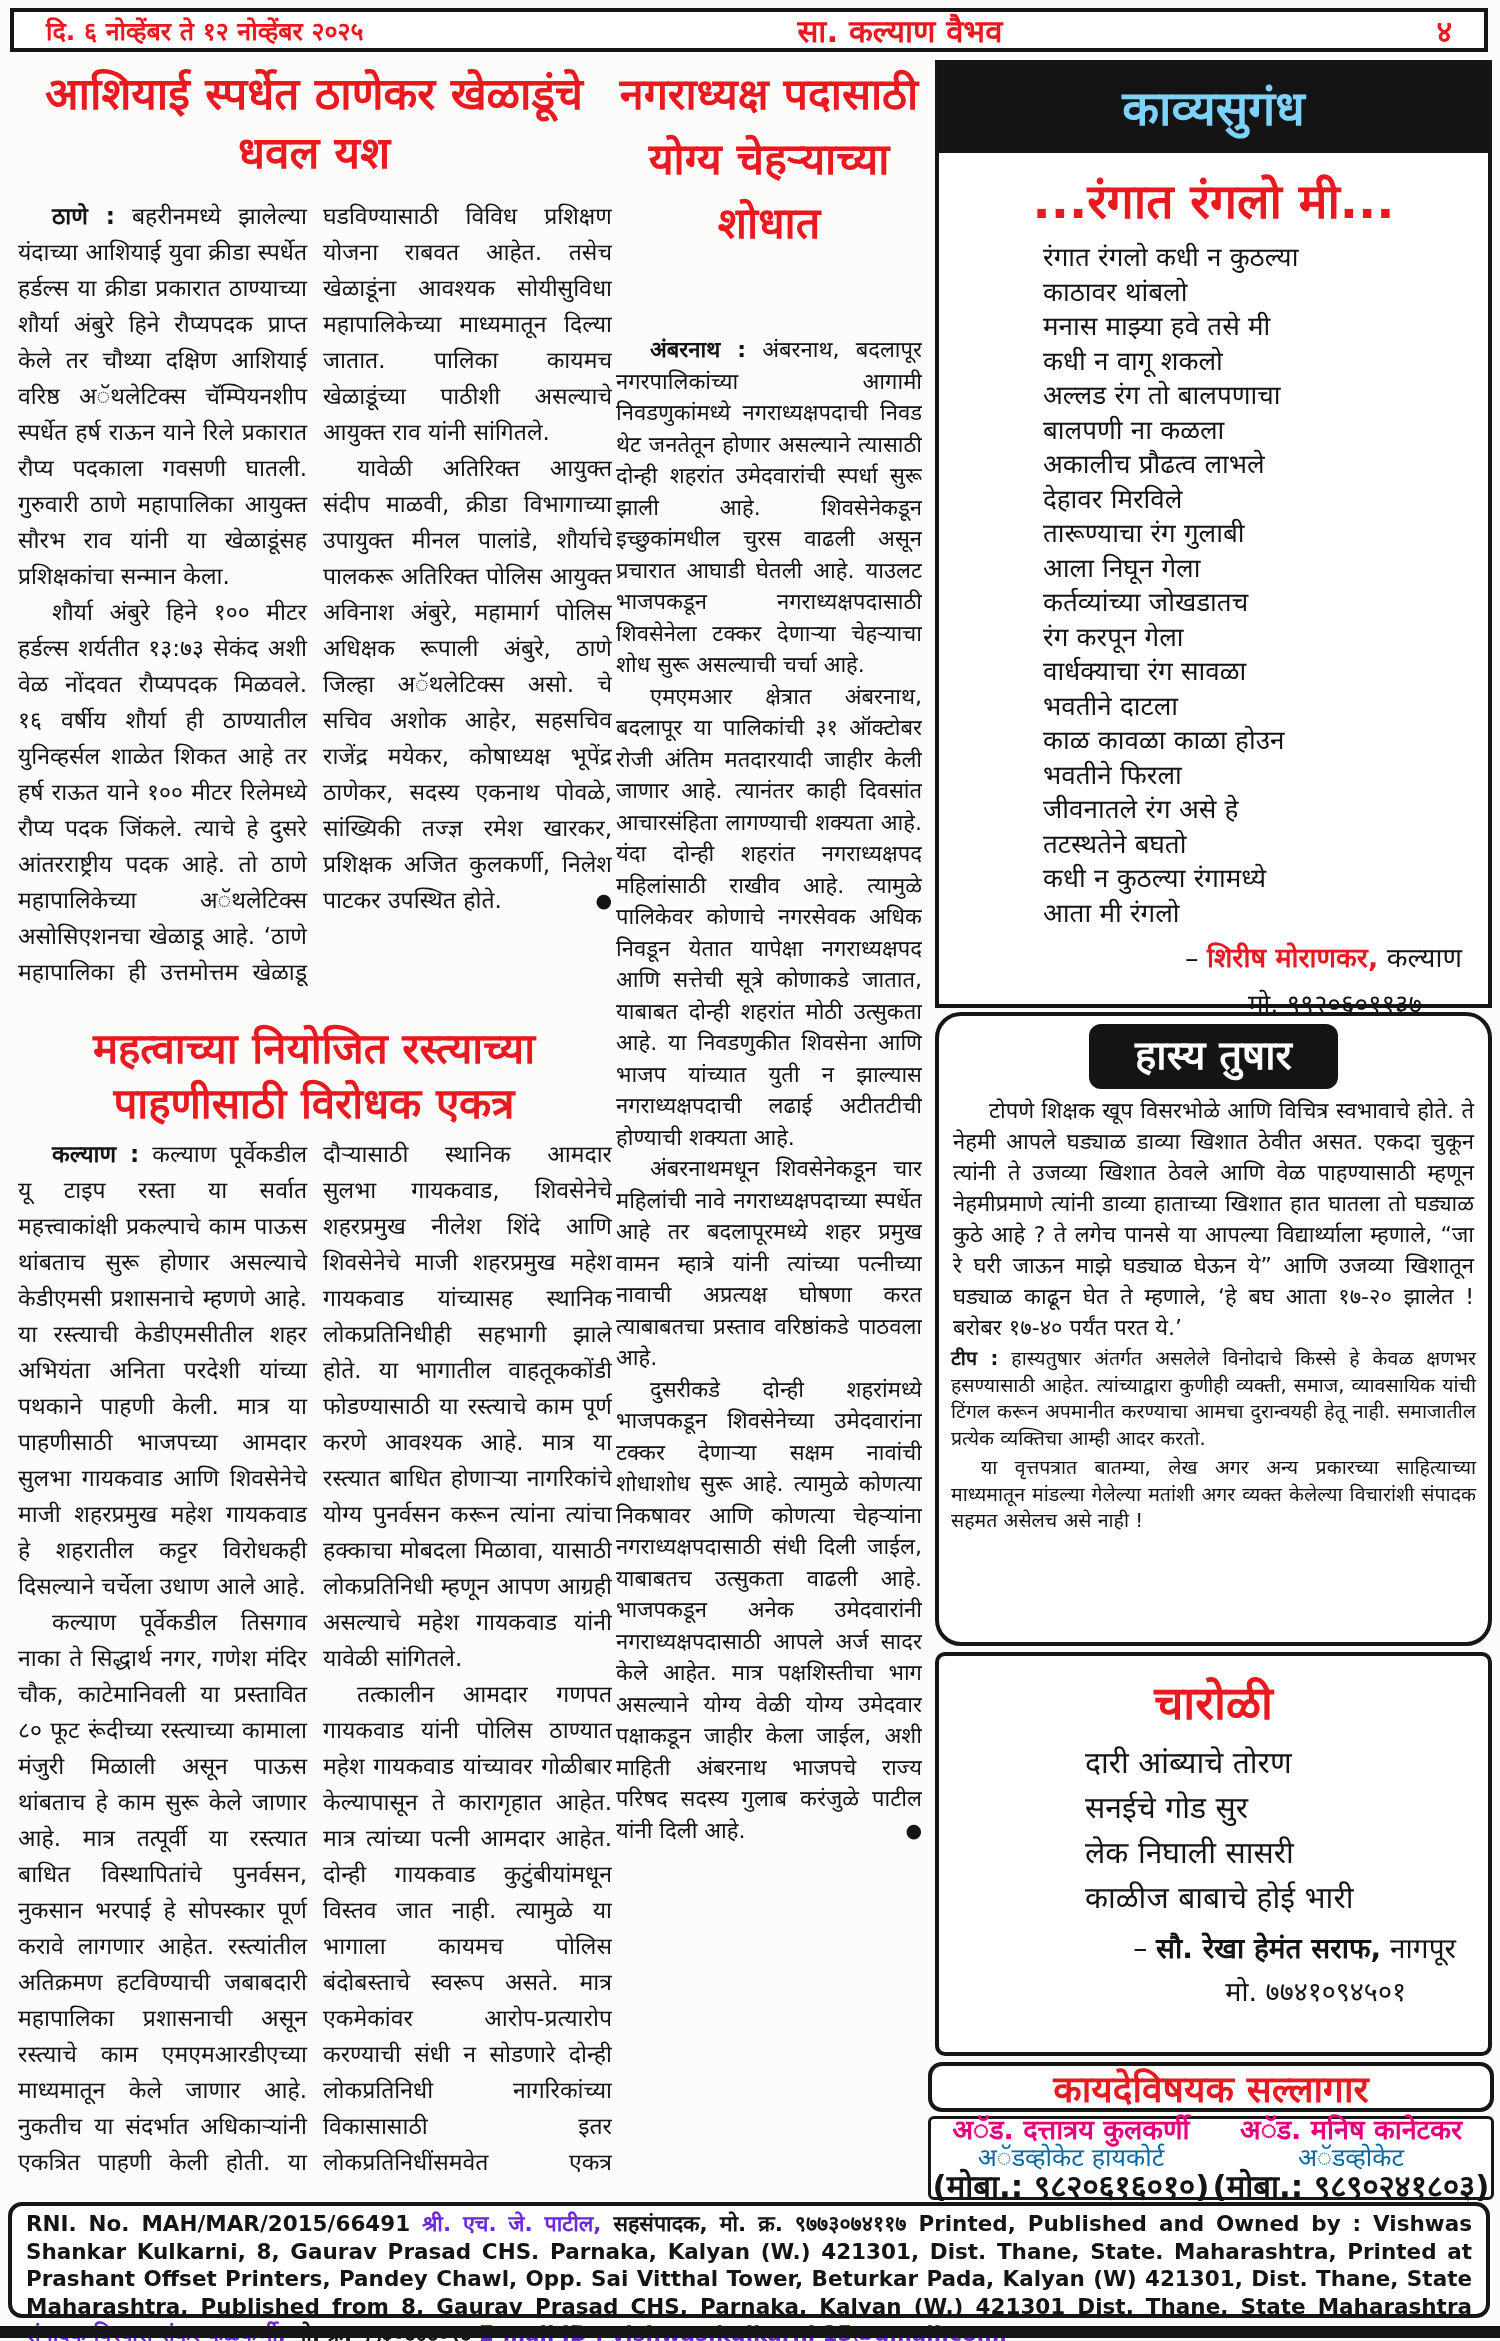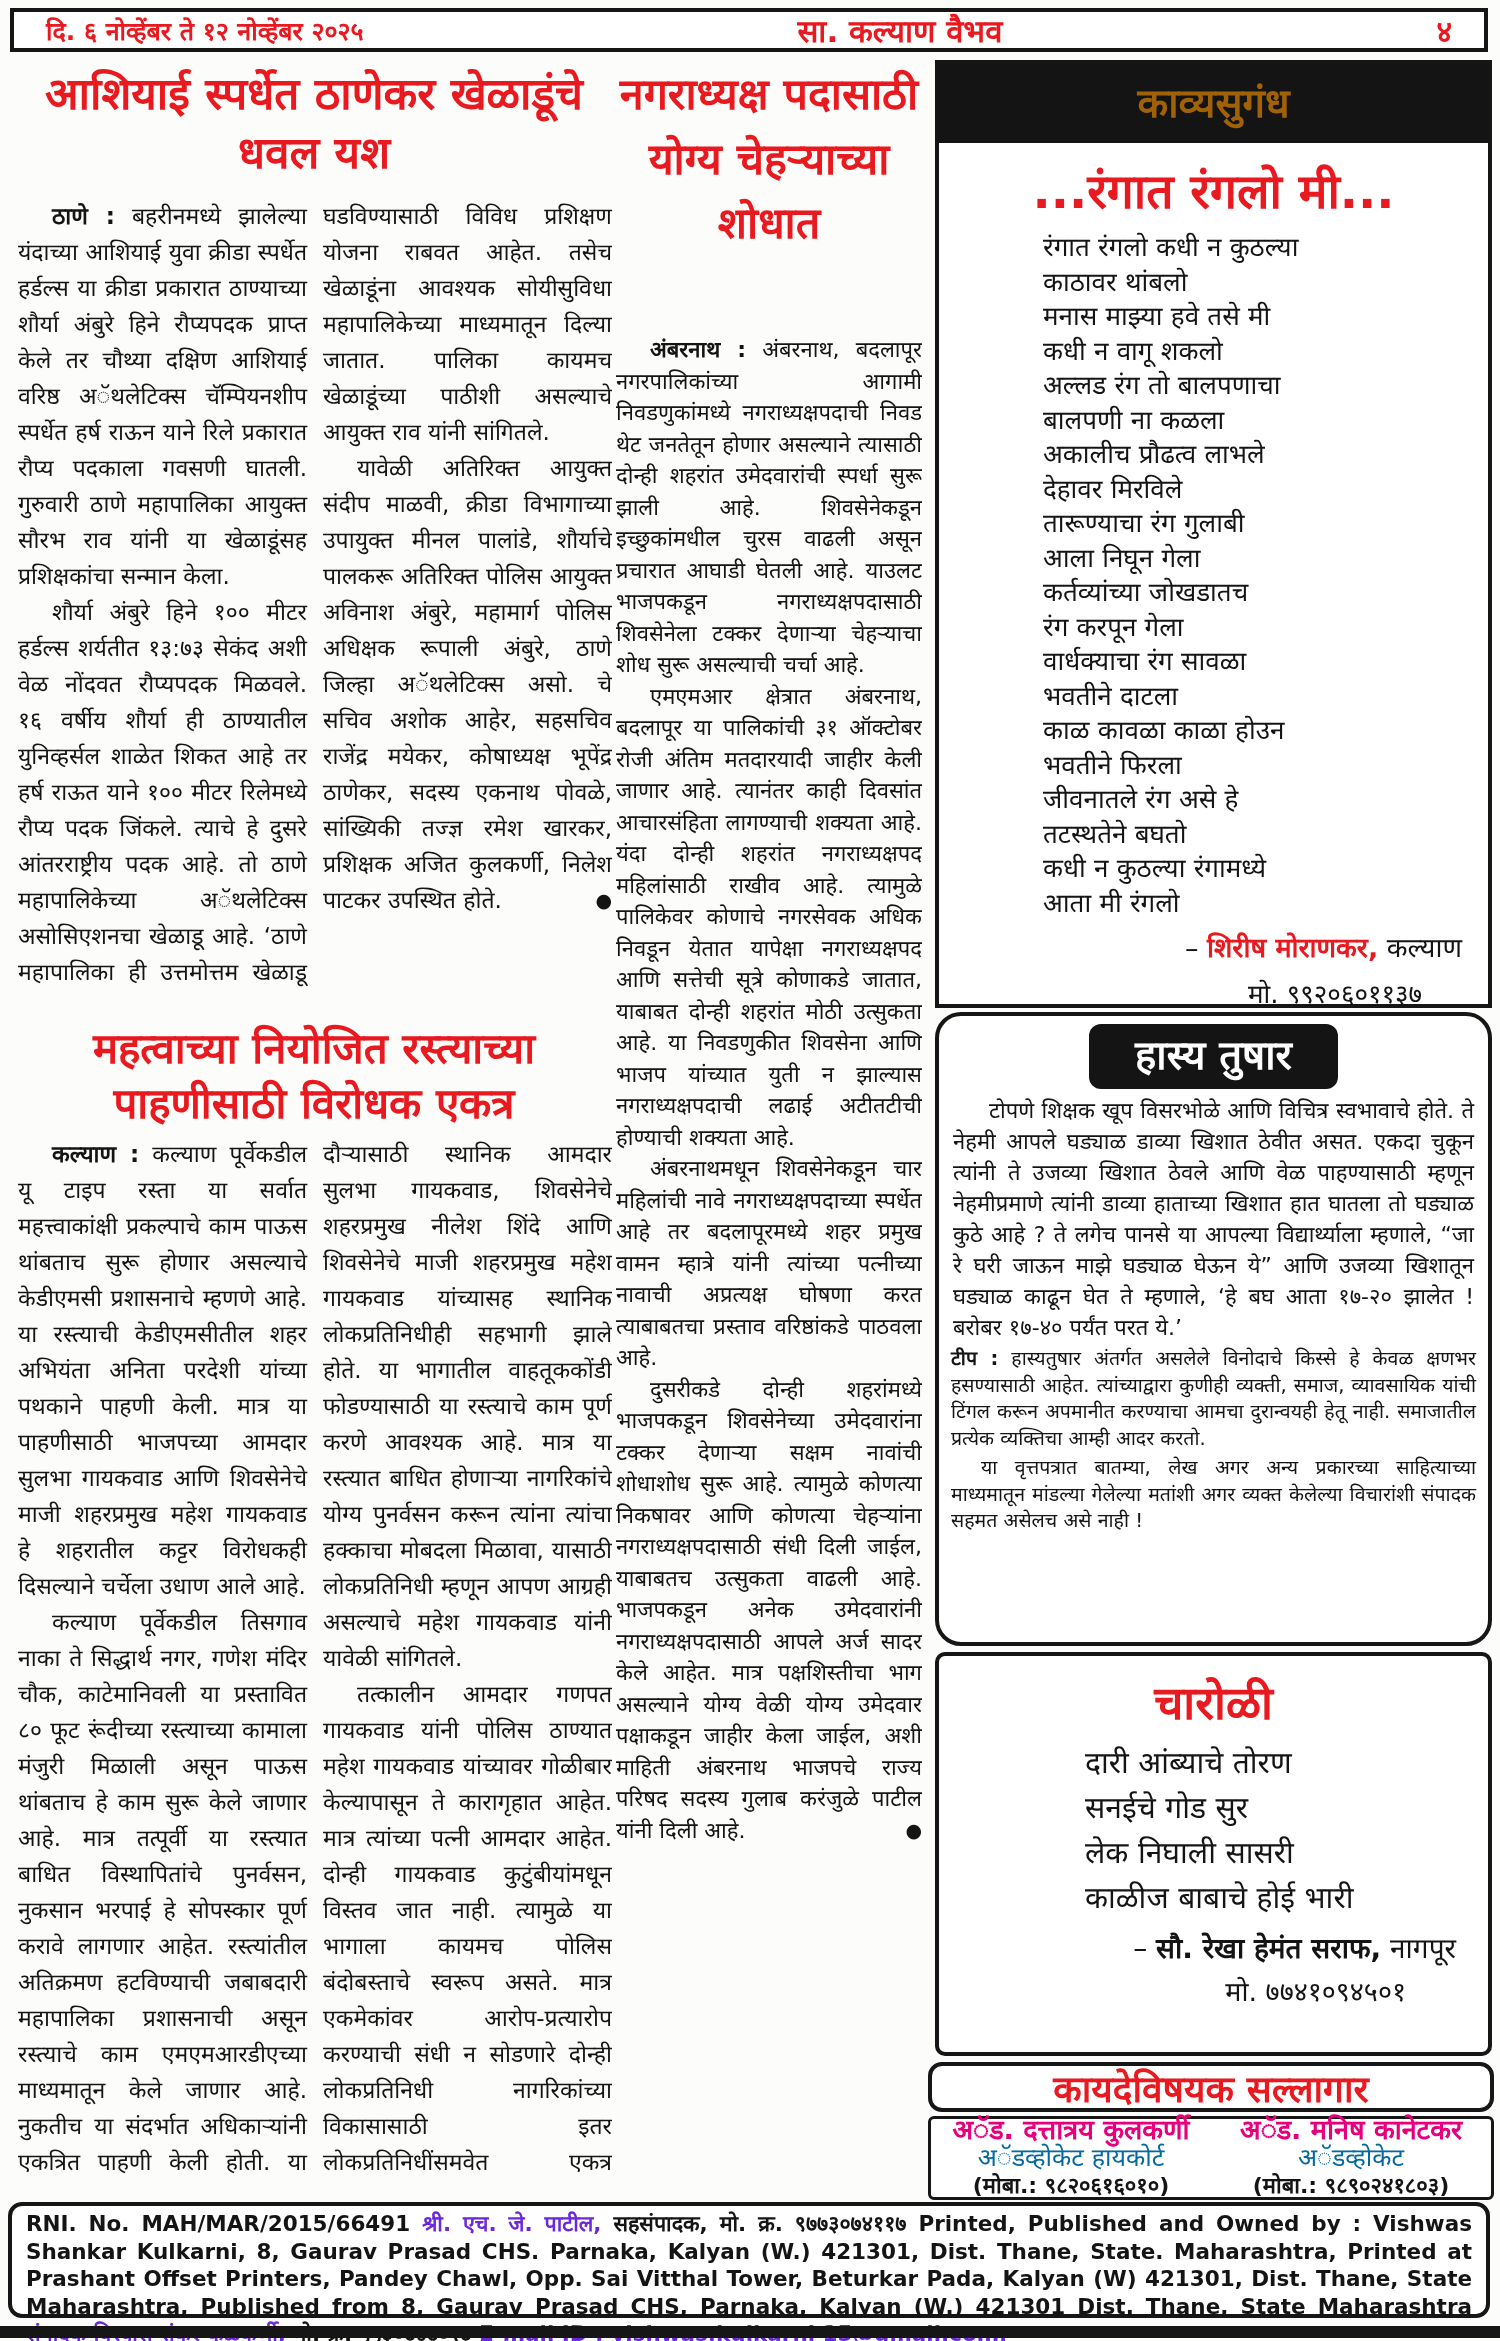--- a/index.html
+++ b/index.html
@@ -22,21 +22,21 @@
   .a1-body{left:18px;top:198px;width:594px;height:826px;column-count:2;font-size:23px;line-height:36px;}
   .a2-body{left:18px;top:1136px;width:594px;height:1052px;column-count:2;font-size:23px;line-height:36px;}
   .mid-body{position:absolute;left:616px;top:334px;width:306px;height:1658px;
         font-size:22px;line-height:31.5px;text-align:justify;overflow:hidden;}
   .para{margin:0;text-indent:34px;}
   .dateline{font-weight:bold;}
   .endmark{float:right;font-size:19px;}
   
   .poem-box{position:absolute;left:935px;top:60px;width:557px;height:948px;
         border:4px solid #161616;box-sizing:border-box;background:#fff;}
-  .poem-banner{background:#141414;color:#a16207;font-size:40px;font-weight:800;
+  .poem-banner{background:#141414;color:#7dd3fc;font-size:48px;font-weight:800;
         text-align:center;padding:10px 0 14px;}
   .poem-title{color:#e8191f;font-size:48px;font-weight:800;text-align:center;margin:14px 0 8px;}
   .poem-lines{white-space:pre-line;font-size:26px;line-height:34.5px;padding-left:104px;}
   .poem-author{text-align:right;padding-right:26px;font-size:27px;margin-top:8px;}
   .poem-author .name{color:#e8191f;font-weight:bold;}
   .poem-mobile{text-align:right;padding-right:66px;font-size:26px;margin-top:10px;}
   
   .humour-box{position:absolute;left:935px;top:1012px;width:557px;height:634px;
         border:4px solid #161616;border-radius:26px;box-sizing:border-box;overflow:hidden;background:#fff;}
   .humour-banner{width:fit-content;margin:8px auto 6px;background:#141414;color:#fff;
@@ -57,21 +57,21 @@
   
   .legal-title-box{position:absolute;left:928px;top:2062px;width:566px;height:50px;
         border:4px solid #161616;border-radius:14px;box-sizing:border-box;
         display:flex;align-items:center;justify-content:center;background:#fff;}
   .legal-title{color:#e8191f;font-size:37px;font-weight:800;}
   .legal-adv-box{position:absolute;left:928px;top:2116px;width:566px;height:84px;
         border:3px solid #161616;border-radius:6px;box-sizing:border-box;display:flex;background:#fff;}
   .adv-col{width:50%;text-align:center;display:flex;flex-direction:column;justify-content:center;}
   .adv-name{color:#e6007e;font-size:27px;font-weight:800;line-height:28px;}
   .adv-desig{color:#0369a1;font-size:25px;line-height:28px;}
-  .adv-mob{color:#141414;font-size:22px;font-weight:bold;line-height:28px;}
+  .adv-mob{color:#141414;font-size:31px;font-weight:bold;line-height:28px;}
   
   .footer-box{position:absolute;left:8px;top:2202px;width:1482px;height:116px;
         border:4px solid #161616;border-radius:14px;box-sizing:border-box;background:#fff;
         padding:4px 14px;font-size:21.5px;line-height:27.5px;font-weight:bold;text-align:justify;}
   .red{color:#6d28d9;}
   .bottom-bar{position:absolute;left:0;top:2326px;width:1500px;height:12px;background:#161616;}
 </style>
 </head>
 <body>
 

